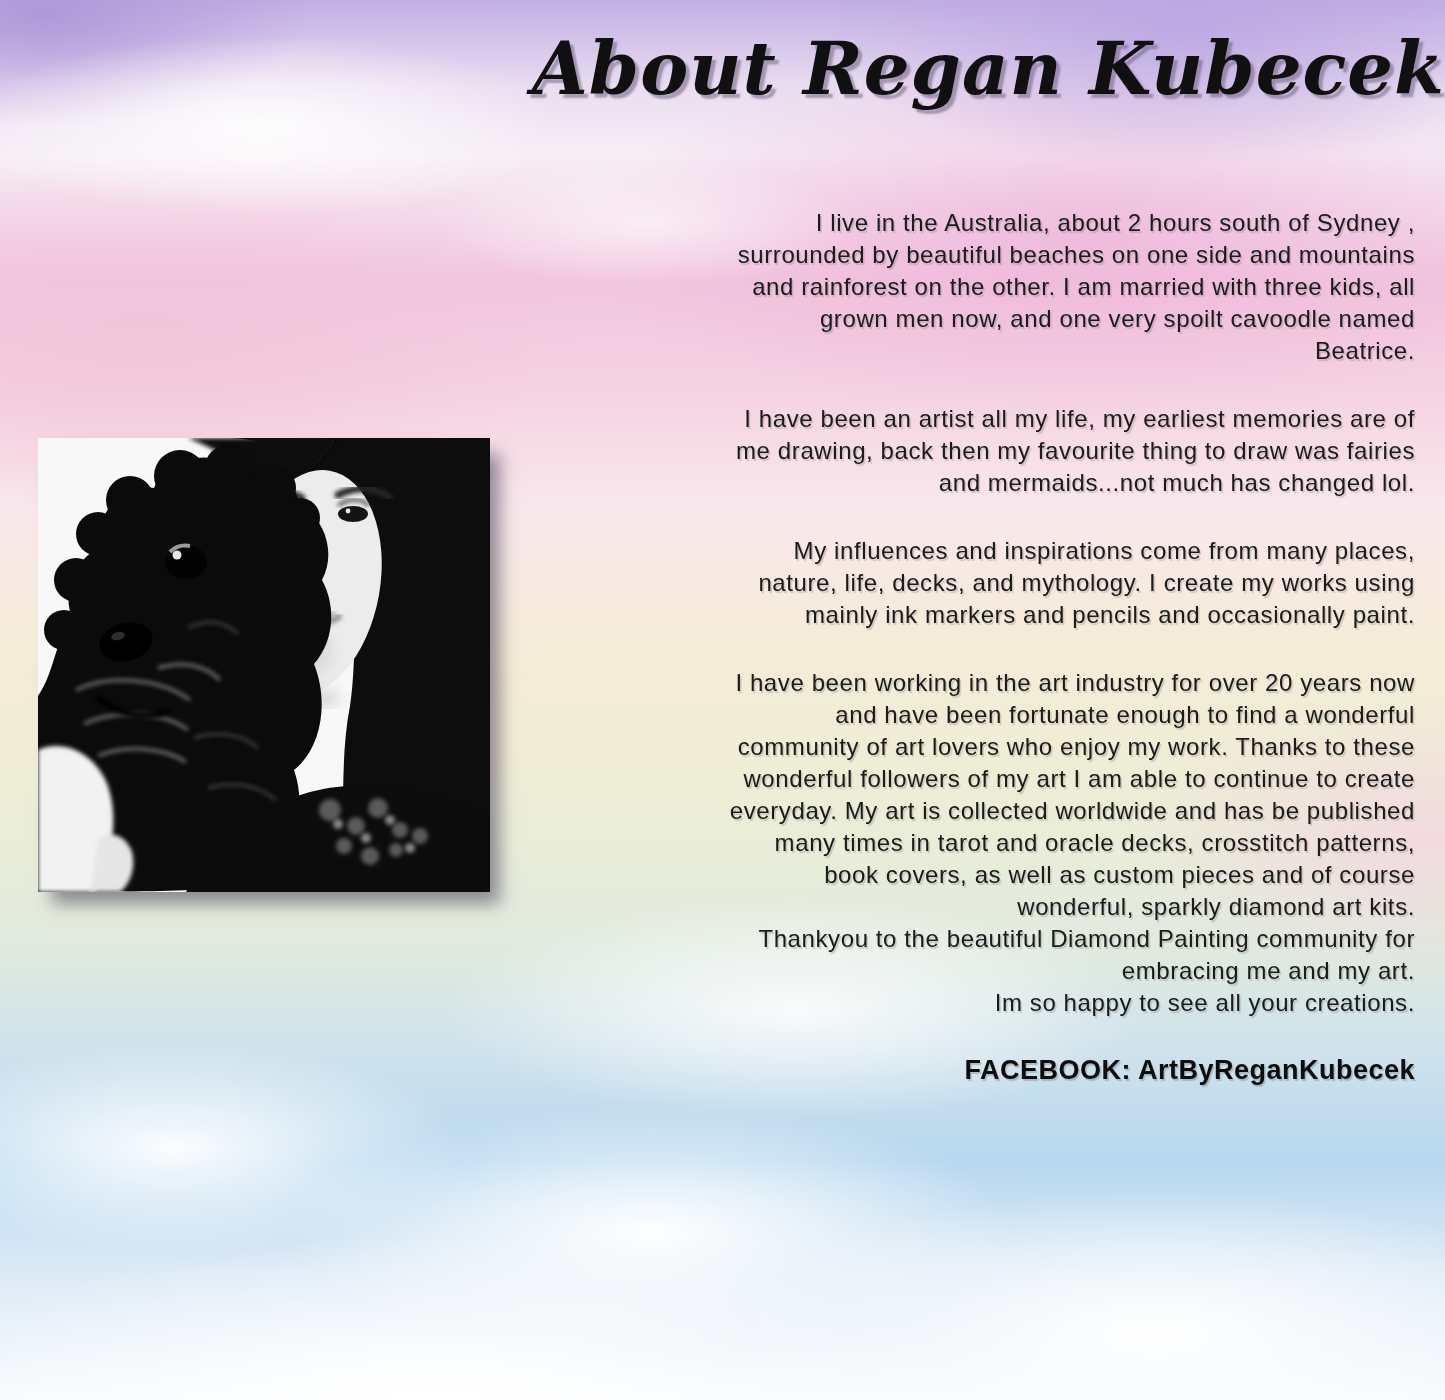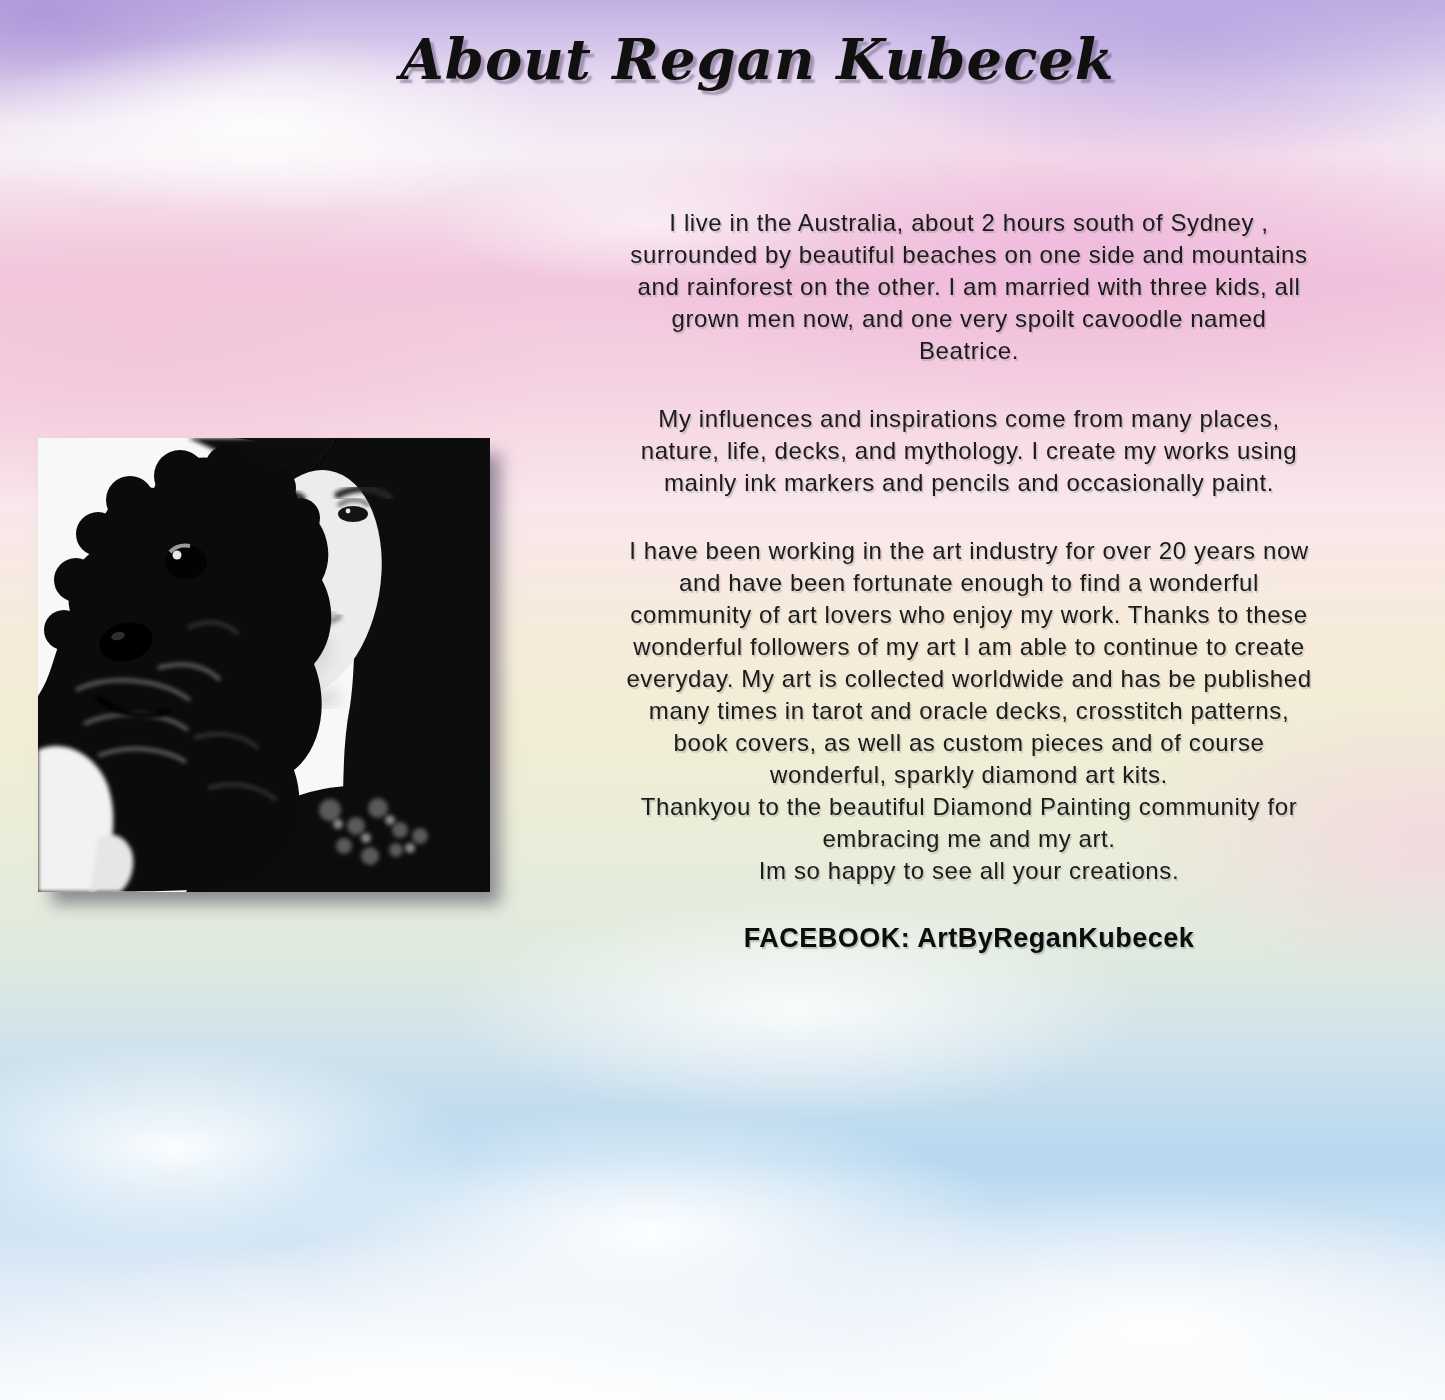--- a/index.html
+++ b/index.html
@@ -29,38 +29,38 @@
       linear-gradient(180deg,
         #c0aee3 0%, #e9dcf1 6%, #f6eef5 11%,
         #f2c6de 20%, #f5d3e2 28%, #f9e7ec 36%,
         #f6ecd9 46%, #f0edd6 54%, #e9edd9 61%,
         #dfeadf 68%, #cfe2ec 75%, #b7d8f0 83%,
         #ddeaf6 91%, #f8fbfe 100%);
   }
   .title{
     position:absolute; top:26px; left:0; width:100%;
     padding-left:70px; box-sizing:border-box;
-    text-align:center;
+    text-align:right;
     font-family:"DejaVu Serif", serif;
     font-style:italic; font-weight:bold;
-    font-size:56px; line-height:1.2;
+    font-size:72px; line-height:1.2;
     color:#101010; letter-spacing:1px;
     text-shadow:4px 4px 2px rgba(112,96,128,.55);
     margin:0;
   }
   .photo{
     position:absolute; left:38px; top:438px;
     width:452px; height:454px;
     box-shadow:12px 14px 16px -2px rgba(70,60,85,.55);
     background:#fafafa;
   }
   .photo svg{display:block;width:100%;height:100%;}
   .bio{
     position:absolute; left:523px; top:207px; width:892px;
-    text-align:center;
+    text-align:right;
     color:#1b1b1b;
   }
   .bio p{
     margin:0 0 36px 0;
     font-size:24px; line-height:32px; letter-spacing:.6px;
     white-space:pre-line;
     text-shadow:1.5px 1.5px 1px rgba(110,110,110,.3);
   }
   .facebook{
     font-size:27px; font-weight:700; letter-spacing:.5px;
@@ -175,20 +175,23 @@
       <path d="M60,400 C74,392 88,398 94,414 C98,430 92,446 82,454 L52,454 Z" fill="#e6e6e6" filter="url(#b2)"></path>
     </svg>
   </div>
 
   <div class="bio">
     <p>I live in the Australia, about 2 hours south of Sydney ,
 surrounded by beautiful beaches on one side and mountains
 and rainforest on the other. I am married with three kids, all
 grown men now, and one very spoilt cavoodle named
 Beatrice.</p>
+    <p>I have been an artist all my life, my earliest memories are of
+me drawing, back then my favourite thing to draw was fairies
+and mermaids...not much has changed lol.</p>
     <p>My influences and inspirations come from many places,
 nature, life, decks, and mythology. I create my works using
 mainly ink markers and pencils and occasionally paint.</p>
     <p>I have been working in the art industry for over 20 years now
 and have been fortunate enough to find a wonderful
 community of art lovers who enjoy my work. Thanks to these
 wonderful followers of my art I am able to continue to create
 everyday. My art is collected worldwide and has be published
 many times in tarot and oracle decks, crosstitch patterns,
 book covers, as well as custom pieces and of course

